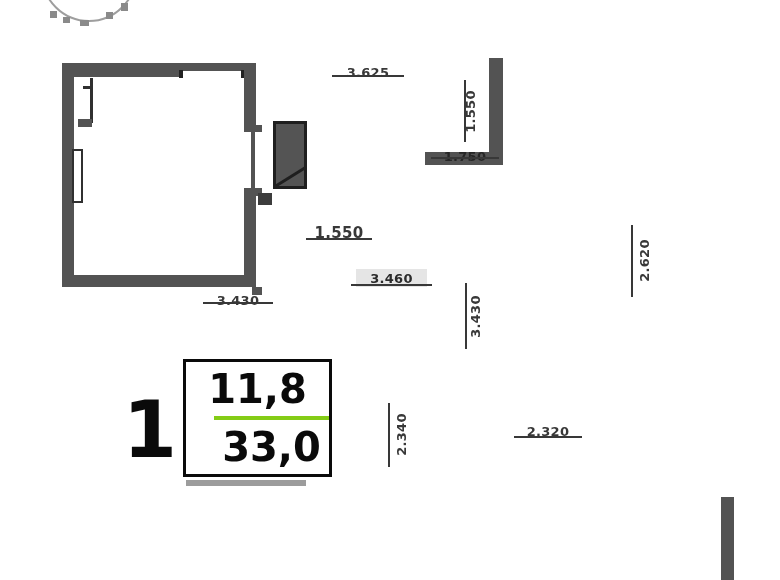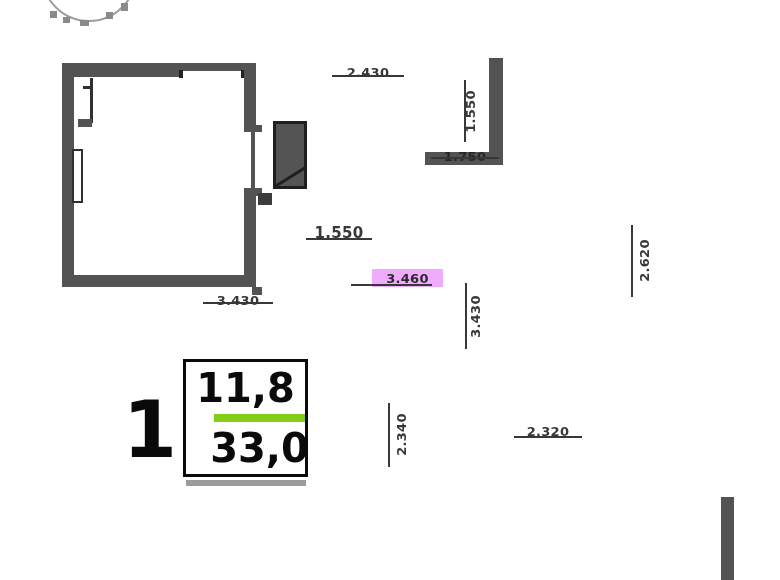--- a/index.html
+++ b/index.html
@@ -18,29 +18,29 @@
   .mark{background:#303030;}
   .radiator{border:2px solid #303030;background:#ffffff;box-sizing:border-box;}
   .door-panel{background:#545454;border:3px solid #1f1f1f;box-sizing:border-box;}
   .door-diag{background:#1f1f1f;transform-origin:left center;transform:rotate(-32deg);}
   
   .dim{display:flex;align-items:center;justify-content:center;
        font-size:13px;font-weight:700;color:#383838;letter-spacing:.3px;
        white-space:nowrap;}
   .dim.v span{transform:rotate(-90deg);}
   .dim.dark{color:#262626;}
-  .dim.bar{background:#f0abfc;color:#2b2b2b;margin-left:16px;}
+  .dim.bar{background:#e5e5e5;color:#2b2b2b;}
   .strike{background:#383838;}
   
   .unit-number{font-size:78px;font-weight:700;color:#0a0a0a;text-align:center;line-height:100px;}
   .area-box{background:#ffffff;border:3px solid #0a0a0a;box-sizing:border-box;
             display:flex;flex-direction:column;}
   .area-cell{flex:1;display:flex;align-items:center;justify-content:center;
              font-size:40px;font-weight:700;color:#0a0a0a;}
-  .area-cell.total{border-top:8px solid #84cc16;margin-left:28px;}
+  .area-cell.total{border-top:4px solid #84cc16;margin-left:28px;}
   .box-shadow-bar{background:#9c9c9c;}
 </style>
 </head>
 <body>
 
 <div id="stage">
 
   <div class="abs compass" style="left:41px;top:-74px;width:92px;height:92px;"></div>
   <div class="abs tick" style="left:50px;top:11px;width:7px;height:7px;"></div>
   <div class="abs tick" style="left:63px;top:17px;width:7px;height:6px;"></div>
@@ -71,21 +71,21 @@
   <div class="abs door-panel" style="left:273px;top:121px;width:34px;height:68px;"></div>
   <div class="abs door-diag" style="left:275px;top:185px;width:36px;height:3px;"></div>
   <div class="abs" style="left:258px;top:193px;width:14px;height:12px;background:#3c3c3c;"></div>
 
   <div class="abs wall" style="left:489px;top:58px;width:14px;height:107px;"></div>
   <div class="abs wall" style="left:425px;top:152px;width:78px;height:13px;"></div>
   <div class="abs wall" style="left:721px;top:497px;width:13px;height:83px;"></div>
 
   <div id="dims">
       <div class="abs dim h" style="left: 337px; top: 63px; width: 62px; height: 19px;">
-        <span>2.430</span>
+        <span>3.625</span>
       </div>
       <div class="abs strike" style="left: 332px; top: 75px; width: 72px; height: 2px;"></div>
       <div class="abs dim v" style="left: 459px; top: 84px; width: 22px; height: 54px;">
         <span>1.550</span>
       </div>
       <div class="abs strike" style="left: 464px; top: 80px; width: 2px; height: 62px;"></div>
       <div class="abs dim h dark" style="left: 436px; top: 148px; width: 58px; height: 17px;">
         <span>1.750</span>
       </div>
       <div class="abs strike" style="left: 431px; top: 157px; width: 68px; height: 2px;"></div>
@@ -113,19 +113,19 @@
         <span>2.320</span>
       </div>
       <div class="abs strike" style="left: 514px; top: 436px; width: 68px; height: 2px;"></div>
       <div class="abs dim h" style="left: 208px; top: 292px; width: 60px; height: 17px;">
         <span>3.430</span>
       </div>
       <div class="abs strike" style="left: 203px; top: 302px; width: 70px; height: 2px;"></div>
     </div>
 
   <div class="abs unit-number" style="left:118px;top:380px;width:64px;height:100px;">1</div>
-  <div class="abs area-box" style="left:183px;top:359px;width:125px;height:118px;">
+  <div class="abs area-box" style="left:183px;top:359px;width:149px;height:118px;">
     <div class="area-cell">11,8</div>
     <div class="area-cell total">33,0</div>
   </div>
   <div class="abs box-shadow-bar" style="left:186px;top:480px;width:120px;height:6px;"></div>
 
 </div>
 
 </body></html>

